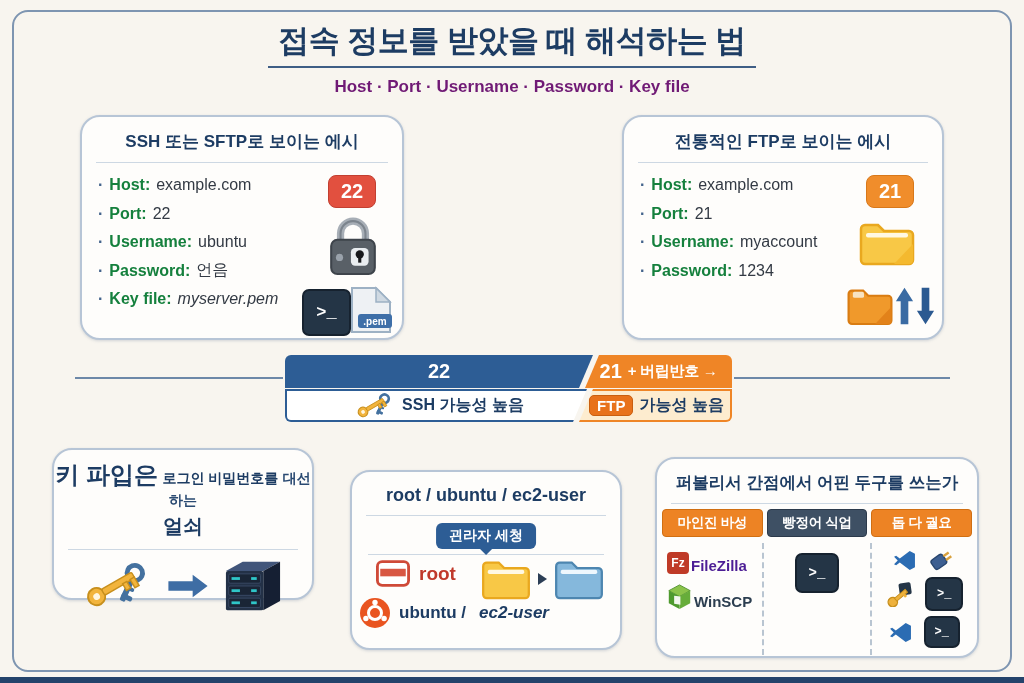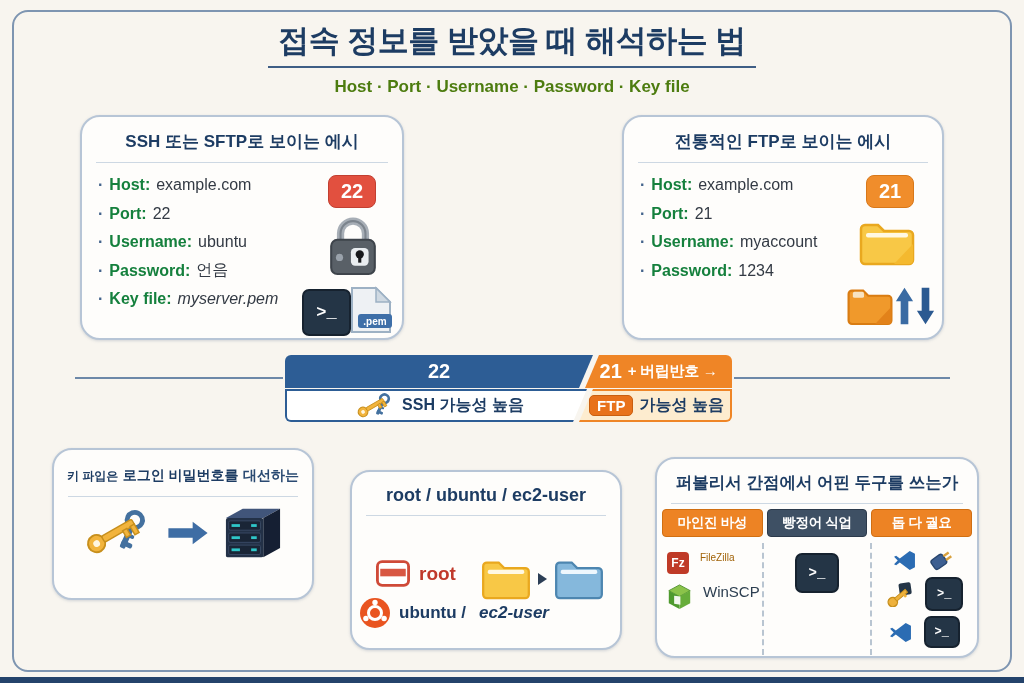--- a/index.html
+++ b/index.html
@@ -6,21 +6,21 @@
   body{
     width:1024px;height:683px;position:relative;overflow:hidden;
     background:#f8f5ef;font-family:"Liberation Sans",sans-serif;color:#1d3c63;
   }
   .frame{position:absolute;left:12px;top:10px;right:12px;bottom:11px;border:2px solid #7e95b1;border-radius:16px;pointer-events:none;}
   .bottom-strip{position:absolute;left:0;right:0;bottom:0;height:6px;background:#24436b;}
 
   
   .title{position:absolute;top:20px;left:0;width:100%;text-align:center;font-size:31px;font-weight:bold;color:#1d3c63;letter-spacing:-0.5px;}
   .title-underline{position:absolute;top:66px;left:268px;width:488px;height:2px;background:#3f5e85;}
-  .subtitle{position:absolute;top:77px;left:0;width:100%;text-align:center;font-size:17px;font-weight:600;color:#4d7c0f;}
+  .subtitle{position:absolute;top:77px;left:0;width:100%;text-align:center;font-size:17px;font-weight:600;color:#701a75;}
 
   
   .card{position:absolute;background:#fefdfb;border:2px solid #b7c5d6;border-radius:20px;box-shadow:0 1px 3px rgba(110,130,155,.28);}
   .card-title{text-align:center;font-size:17px;font-weight:bold;color:#1d3c63;margin-top:13px;}
   .card-hr{height:1px;background:#cdd8e3;margin:9px 14px 5px;}
 
   .items{padding:3px 0 0 16px;}
   .item{font-size:16px;height:28.5px;display:flex;align-items:center;}
   .item .bullet{color:#44648c;margin-right:6px;font-weight:bold;}
   .item b{color:#15803d;margin-right:6px;}
@@ -44,21 +44,21 @@
   .seg-orange{left:0;width:100%;background:#ef8526;color:#fff;clip-path:polygon(314px 0,100% 0,100% 100%,300px 100%);border-radius:0 6px 0 0;padding-left:300px;box-sizing:border-box;}
   .seg-white{left:0;width:308px;background:#fff;box-shadow:inset 0 0 0 2px #2d5d95;clip-path:polygon(0 0,302px 0,288px 100%,0 100%);border-radius:0 0 0 6px;color:#1d3c63;}
   .seg-peach{left:0;width:100%;background:#fdeccf;box-shadow:inset 0 0 0 2px #ef8526;clip-path:polygon(308px 0,100% 0,100% 100%,294px 100%);border-radius:0 0 6px 0;padding-left:296px;box-sizing:border-box;color:#1d3c63;}
   .b-num{font-size:20px;font-weight:bold;}
   .b-txt{font-size:15px;font-weight:bold;letter-spacing:-0.3px;}
   .result-txt{font-size:16px;font-weight:bold;}
   .ftp-chip{background:#e8721b;border:1px solid #c95f10;color:#fff;font-size:15px;font-weight:bold;border-radius:5px;padding:1px 7px;}
 
   
   .kc-line1{text-align:center;margin-top:14px;color:#1d3c63;line-height:22px;}
-  .kc-big{font-size:12px;font-weight:bold;margin-top:48px;}
+  .kc-big{font-size:24px;font-weight:bold;margin-top:48px;}
   .kc-mid{font-size:14px;font-weight:bold;margin-top:16px;}
   .kc-tail{font-size:14px;font-weight:700;color:#2a4a72;}
   .kc-line2{text-align:center;font-size:20px;font-weight:bold;margin-top:2px;}
   .kc-icons{display:flex;align-items:center;justify-content:center;gap:12px;margin-top:8px;}
 
   
   .bubble-row{position:relative;height:40px;}
   .bubble-row .hr2{position:absolute;left:16px;right:16px;bottom:6px;height:1px;background:#cdd8e3;}
   .bubble{position:absolute;left:50%;top:2px;transform:translateX(-50%);background:#2d5d95;color:#fff;font-size:14px;font-weight:bold;border-radius:6px;padding:4px 13px;white-space:nowrap;}
   .bubble::after{content:"";position:absolute;left:50%;bottom:-6px;transform:translateX(-50%);border:6px solid transparent;border-top-color:#2d5d95;border-bottom:none;}
@@ -70,24 +70,24 @@
   .um-ubuntu .ec2{font-style:italic;margin-left:4px;}
 
   
   .chips{display:flex;gap:4px;padding:0 5px;margin-top:2px;text-align:center;}
   .chip{flex:1;height:26px;border-radius:4px;color:#fff;font-size:13.5px;font-weight:bold;display:flex;align-items:center;justify-content:center;letter-spacing:-0.3px;}
   .chip-orange{background:#ed8324;border:1px solid #d06f12;}
   .chip-navy{background:#3e5064;border:1px solid #2c3a4b;}
   .cols{display:flex;margin-top:6px;height:112px;}
   .col{flex:1;position:relative;}
   .col + .col{border-left:2px dashed #b9c5d1;}
-  .tool-row{display:flex;align-items:flex-start;gap:11px;margin:9px 0 0 10px;}
+  .tool-row{display:flex;align-items:flex-end;gap:2px;margin:9px 0 0 10px;}
   .fz-icon{width:22px;height:22px;background:#bf3a27;border-radius:4px;color:#fff;font-size:12px;font-weight:bold;display:flex;align-items:center;justify-content:center;}
-  .fz-label{color:#a16207;font-size:10px;font-weight:normal;}
-  .scp-label{color:#2c3e50;font-size:15px;font-weight:normal;}
+  .fz-label{color:#4c1d95;font-size:15px;font-weight:bold;}
+  .scp-label{color:#2c3e50;font-size:15px;font-weight:bold;}
   .icon-grid-row{display:flex;align-items:center;justify-content:center;gap:12px;margin-top:5px;}
 </style>
 </head>
 <body>
 
 <div class="frame"></div>
 
 <div class="title">접속 정보를 받았을 때 해석하는 법</div>
 <div class="title-underline"></div>
 <div class="subtitle">Host · Port · Username · Password · Key file</div>
@@ -221,20 +221,21 @@
     </div>
   </div>
 </div>
 
 <div class="card" style="left:52px;top:448px;width:258px;height:148px;">
   <div class="kc-line1">
     <span class="kc-big">키 파입은</span>
     <span class="kc-mid">로그인 비밀번호를</span>
     <span class="kc-tail">대선하는</span>
   </div>
+  <div class="kc-line2">얼쇠</div>
   <div class="card-hr"></div>
   <div class="kc-icons">
     <svg width="72" height="50" viewBox="0 0 74 52">
       <g transform="rotate(25 52 18)">
         <circle cx="52" cy="12" r="8" fill="none" stroke="#44719f" stroke-width="5"></circle>
         <rect x="49" y="18" width="6" height="26" rx="2" fill="#44719f"></rect>
         <rect x="49" y="36" width="12" height="5" rx="2" fill="#44719f"></rect>
         <rect x="49" y="27" width="10" height="4" rx="2" fill="#44719f"></rect>
       </g>
       <g transform="rotate(-30 20 34)">
@@ -261,20 +262,24 @@
       <rect x="7" y="43" width="34" height="10" rx="1.5" fill="#1a2536" stroke="#3a4a66"></rect>
       <rect x="10" y="46.5" width="9" height="3" fill="#2fc6c8"></rect>
         <rect x="31" y="46.5" width="6" height="3" fill="#2fc6c8"></rect>
     </svg>
   </div>
 </div>
 
 <div class="card" style="left:350px;top:470px;width:268px;height:176px;">
   <div class="card-title" style="font-size:18px;">root / ubuntu / ec2-user</div>
   <div class="card-hr"></div>
+  <div class="bubble-row">
+    <div class="hr2"></div>
+    <div class="bubble">괸라자 세청</div>
+  </div>
   <div class="um-root">
     <svg width="34" height="27" viewBox="0 0 36 28">
       <rect x="1.5" y="1.5" width="33" height="25" rx="5" fill="#ffffff" stroke="#cf4a38" stroke-width="3"></rect>
       <rect x="4.5" y="9" width="27" height="8" fill="#d85743"></rect>
     </svg>
     <span class="root-label">root</span>
   </div>
   <div class="um-folders">
     <svg width="52" height="42" viewBox="0 0 56 46">
       <path d="M3 9 a4 4 0 0 1 4 -4 h13 l6 6 h23 a4 4 0 0 1 4 4 v25 a4 4 0 0 1 -4 4 H7 a4 4 0 0 1 -4 -4 Z" fill="#f8c846" stroke="#e9a81f" stroke-width="2.5"></path>

